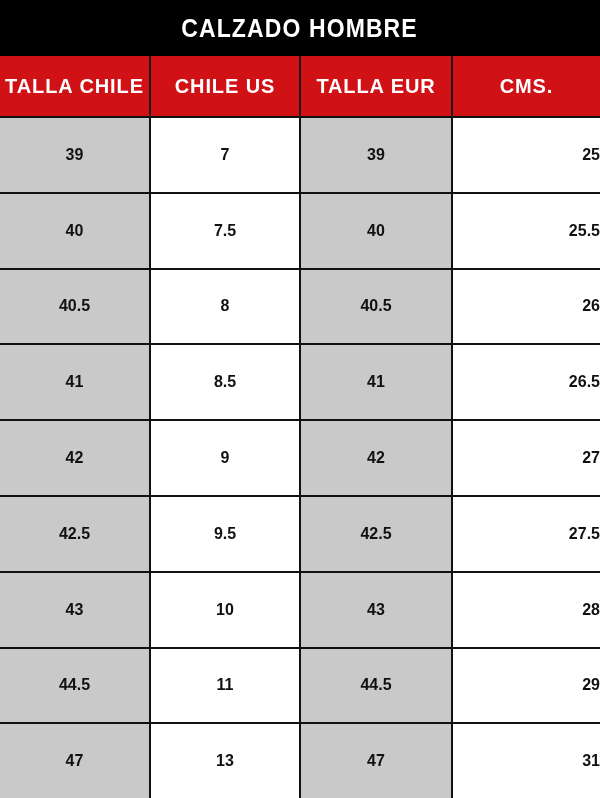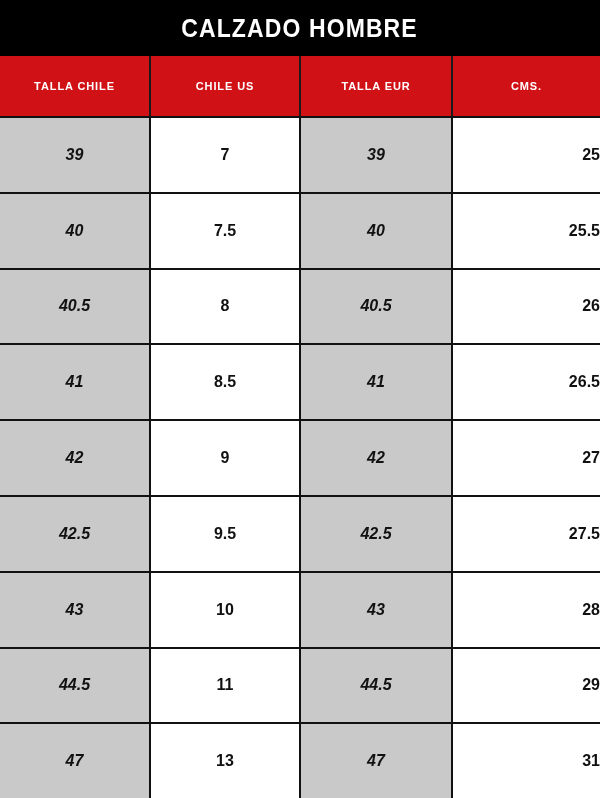--- a/index.html
+++ b/index.html
@@ -55,21 +55,21 @@
 
   .size-table col.c1 { width: 150px; }
   .size-table col.c2 { width: 150px; }
   .size-table col.c3 { width: 152px; }
   .size-table col.c4 { width: 148px; }
 
   .size-table th {
     background: #d01217;
     color: #ffffff;
     height: 60px;
-    font-size: 11px;
+    font-size: 20px;
     font-weight: bold;
     letter-spacing: 0.9px;
     vertical-align: middle;
     border-left: 2px solid #1a1a1a;
     border-right: 2px solid #1a1a1a;
     border-top: 0;
     border-bottom: 2px solid #111111;
     font-family: "Liberation Sans Narrow", "Liberation Sans", "DejaVu Sans", sans-serif;
     padding: 0;
     white-space: nowrap;
@@ -82,21 +82,21 @@
     font-size: 16px;
     font-weight: bold;
     text-align: center;
     vertical-align: middle;
     color: #111111;
     border: 2px solid #111111;
     padding: 0;
     font-family: "Liberation Sans", "DejaVu Sans", sans-serif;
     white-space: nowrap;
   }
-  .size-table td.shade  { background: #c9c9c9; font-style: italic; }
+  .size-table td.shade  { background: #c9c9c9; }
   .size-table td.plain  { background: #ffffff; }
 
   .size-table td.edge-left  { border-left: 0; }
   .size-table td.edge-right { border-right: 0; text-align: right; }
   .size-table tbody tr:last-child td { border-bottom: 0; }
 </style>
 </head>
 <body>
 
 <div id="chart-root">

